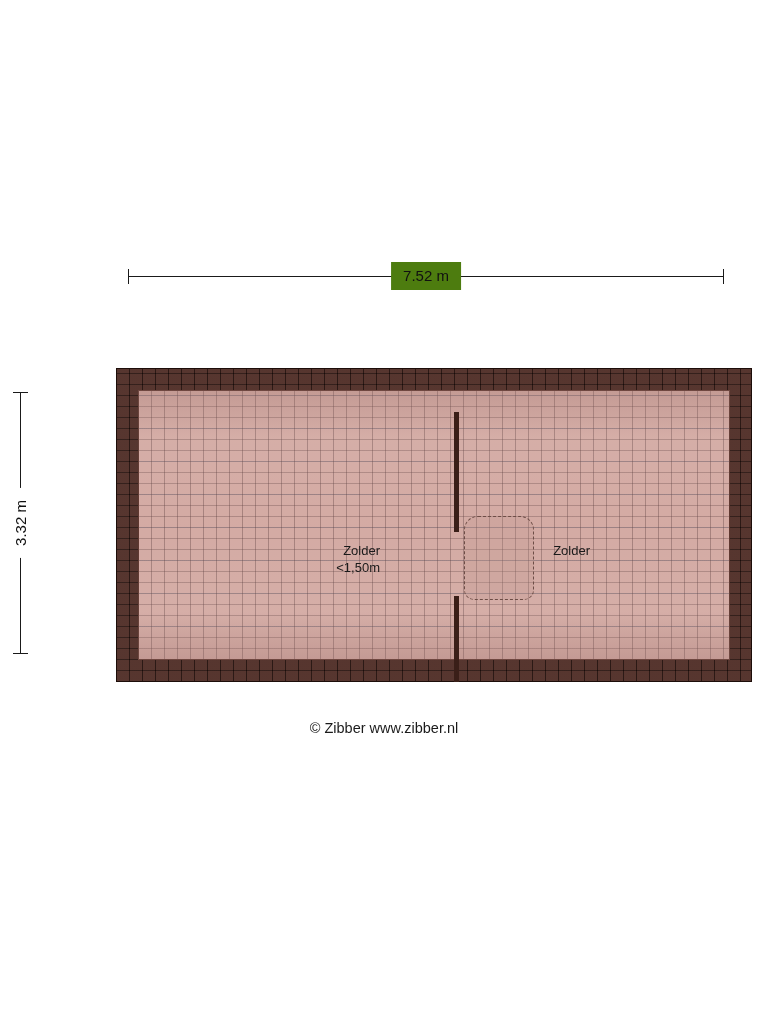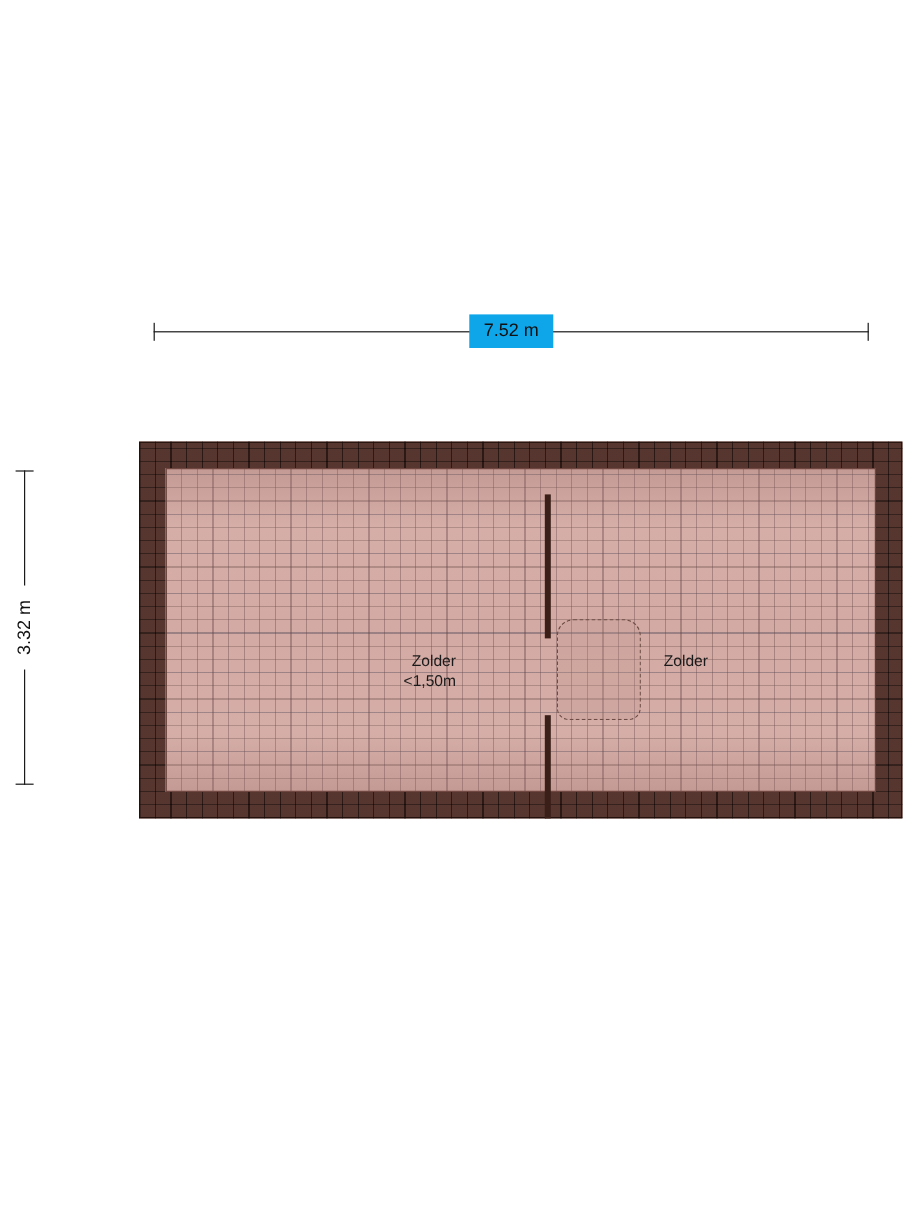--- a/index.html
+++ b/index.html
@@ -39,21 +39,21 @@
     height: 15px;
     background: #1a1a1a;
   }
   #top-dimension .cap.left { left: 0; }
   #top-dimension .cap.right { right: 0; }
   #top-dimension .dim-label {
     position: absolute;
     left: 50%;
     top: 0px;
     transform: translateX(-50%);
-    background: #0ea5e9;
+    background: #4d7c0f;
     padding: 0 12px;
     font-size: 15px;
     line-height: 28px;
     color: #111;
     white-space: nowrap;
   }
 
   
   #left-dimension {
     position: absolute;
@@ -241,13 +241,14 @@
       <div>&lt;1,50m</div>
     </div>
 
     <div class="room-label" id="label-zolder-right">
       <div>Zolder</div>
     </div>
   </div>
 </div>
 
 <div id="footer">
+  <div class="line">© Zibber www.zibber.nl</div>
 </div>
 
 </body></html>

